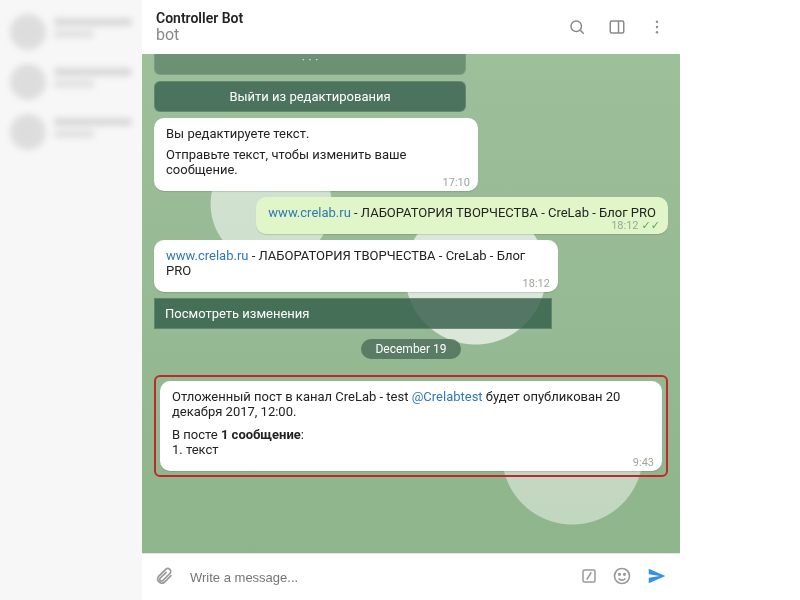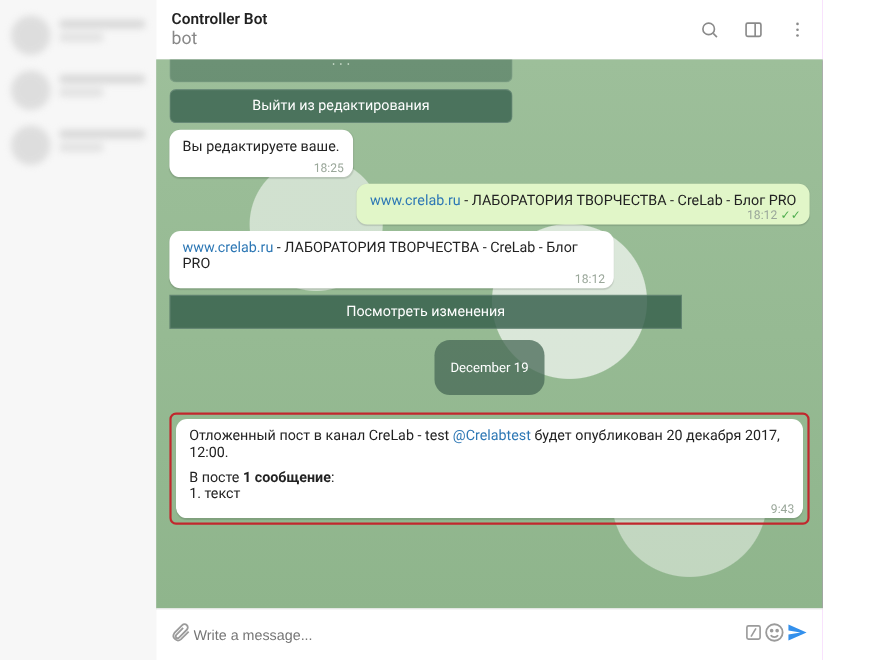--- a/index.html
+++ b/index.html
@@ -1,16 +1,16 @@
 <!DOCTYPE html>
 <html><head>
 <meta charset="utf-8">
 <style>
   html,body{margin:0;padding:0;width:800px;height:600px;overflow:hidden;font-family:-apple-system,BlinkMacSystemFont,"Segoe UI",Roboto,sans-serif;font-size:13px;background:#fff}
-  .frame{position:absolute;left:0;top:0;width:748px;height:600px;background:#d946ef}
+  .frame{position:absolute;left:0;top:0;width:680px;height:600px;background:#eab308}
   .sidebar{position:absolute;left:0;top:0;width:142px;height:600px;background:#f7f7f7;border-right:1px solid #e6e6e6}
   .sb-item{margin:14px 10px;display:flex;gap:8px;filter:blur(3.2px);opacity:.55}
   .sb-av{width:36px;height:36px;border-radius:50%;background:#c9c9c9}
   .sb-txt{flex:1}
   .sb-line{height:8px;background:#bfbfbf;border-radius:3px;margin:4px 0;width:78px}
   .sb-line.s{width:40px;background:#d0d0d0}
   .header{position:absolute;left:142px;right:0;top:0;height:54px;background:#fff;border-bottom:1px solid #e6e6e6;display:flex;align-items:center;padding:0 14px}
   .header .title{font-weight:600;font-size:14px;color:#222}
   .header .sub{font-size:16px;color:#888;margin-top:-1px}
   .header .icons{margin-left:auto;display:flex;gap:22px;color:#8a8a8a}
@@ -23,25 +23,25 @@
           linear-gradient(#9dbf9a,#8fb58c);
         overflow:hidden}
   .col{position:absolute;left:12px;right:12px;top:-10px;display:flex;flex-direction:column;gap:6px}
   .bot-btn{background:rgba(53,94,75,.78);color:#fff;border-radius:6px;padding:7px 10px;text-align:center;width:290px;font-size:13px;border:1px solid rgba(255,255,255,.15);cursor:pointer}
   .bubble{position:relative;background:#fff;border-radius:10px;padding:8px 12px 14px 12px;color:#222;max-width:300px;box-shadow:0 1px 1px rgba(0,0,0,.12);}
   .bubble.in{align-self:flex-start}
   .bubble.out{align-self:flex-end;background:#e1f6c8;max-width:420px}
   .time{position:absolute;right:8px;bottom:2px;font-size:11px;color:#9aa79a}
   .time .ticks{color:#4fae4e;margin-left:3px}
   .lnk{color:#2e78b5}
-  .datechip{align-self:center;background:rgba(71,104,85,.75);color:#fff;font-size:12px;border-radius:14px;padding:18px 14px;margin:4px 0}
-  .wide-btn{background:rgba(53,94,75,.82);color:#fff;border-radius:0;padding:7px 10px;text-align:center;align-self:stretch;margin:0 116px 0 0;border:1px solid rgba(255,255,255,.15);cursor:pointer}
+  .datechip{align-self:center;background:rgba(71,104,85,.75);color:#fff;font-size:12px;border-radius:14px;padding:3px 14px;margin:4px 0}
+  .wide-btn{background:rgba(53,94,75,.82);color:#fff;border-radius:0;padding:7px 10px;text-align:left;align-self:stretch;margin:0 116px 0 0;border:1px solid rgba(255,255,255,.15);cursor:pointer}
   .redbox{border:2px solid #c1272d;border-radius:6px;padding:4px;margin-top:6px;display:flex;flex-direction:column;gap:4px}
   .redbox .bubble{max-width:none;width:auto}
-  .composer{position:absolute;left:142px;right:0;bottom:0;height:46px;background:#fff;border-top:1px solid #e6e6e6;display:flex;align-items:center;padding:0 12px;}
+  .composer{position:absolute;left:142px;right:0;bottom:0;height:46px;background:#fff;border-top:1px solid #e6e6e6;display:flex;align-items:center;padding:0 12px;gap:14px}
   .composer input{flex:1;border:none;outline:none;font-size:13px;color:#444}
   .composer .cico{color:#9b9b9b;cursor:pointer}
   .send{color:#3390ec;cursor:pointer}
 </style>
 </head>
 <body>
 
 <div class="frame">
 
   <div class="sidebar">
@@ -96,23 +96,24 @@
     </div>
   </div>
 
   <div class="chat">
     <div class="col">
 
       <div class="bot-btn" style="opacity:.6">· · ·</div>
       <div class="bot-btn">Выйти из редактирования</div>
 
       <div class="bubble in">
-        <div>Вы редактируете ваше.</div>
+        <div>Вы редактируете текст.</div>
         <div style="height:6px"></div>
-        <span class="time">18:25</span>
+        <div>Отправьте текст, чтобы изменить ваше сообщение.</div>
+        <span class="time">17:10</span>
       </div>
 
       <div class="bubble out">
         <span class="lnk">www.crelab.ru</span><span> - ЛАБОРАТОРИЯ ТВОРЧЕСТВА - CreLab - Блог PRO</span>
         <span class="time"><span>18:12</span><span class="ticks">✓✓</span></span>
       </div>
 
       <div class="bubble in" style="max-width:380px">
         <span class="lnk">www.crelab.ru</span><span> - ЛАБОРАТОРИЯ ТВОРЧЕСТВА - CreLab - Блог PRO</span>
         <span class="time">18:12</span>

